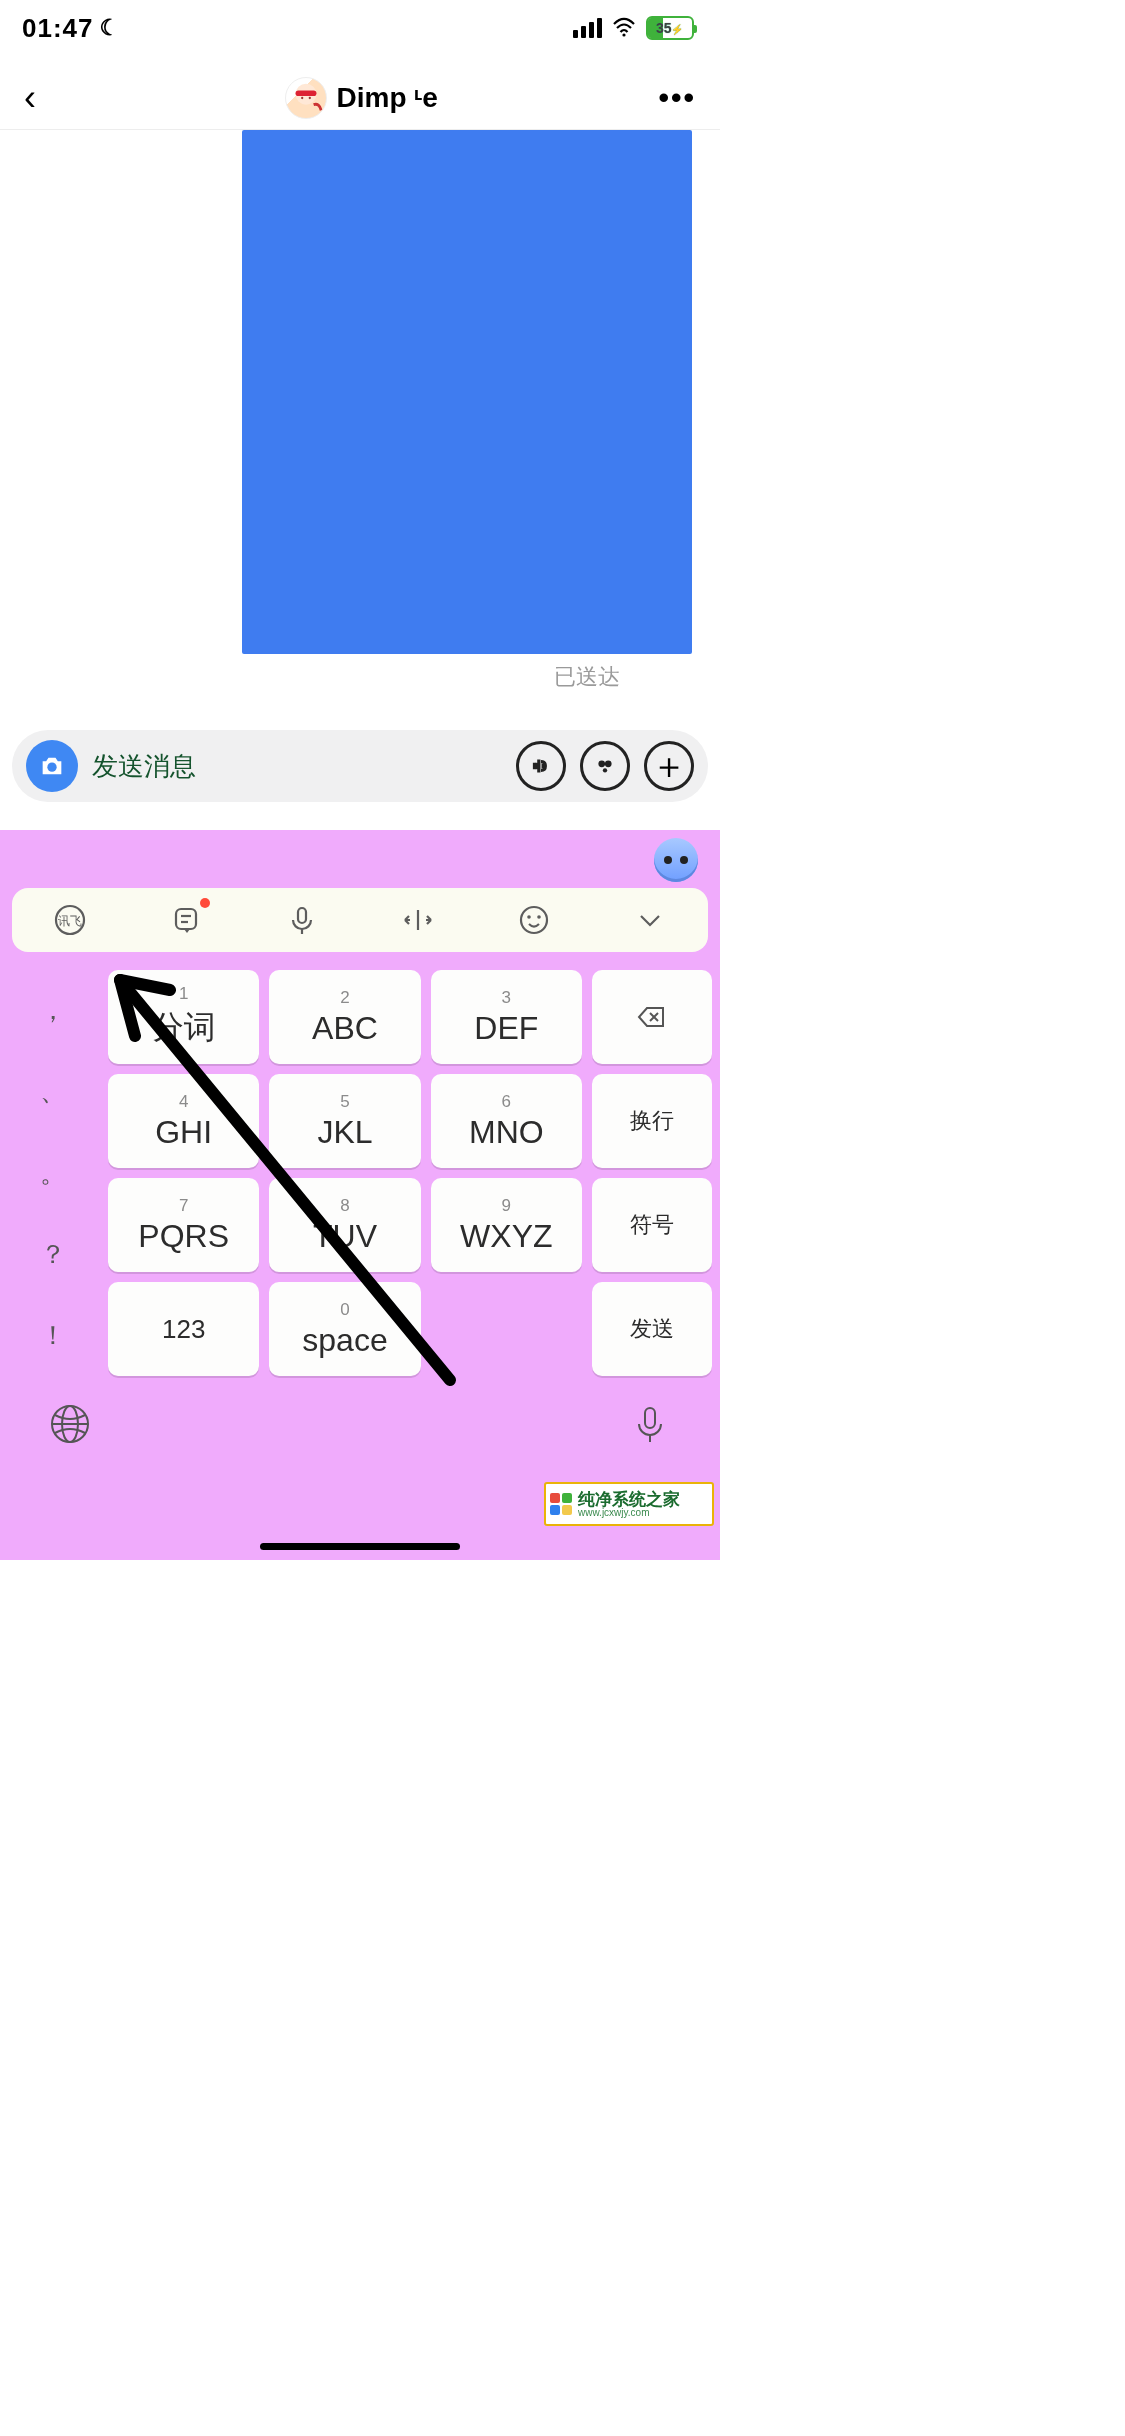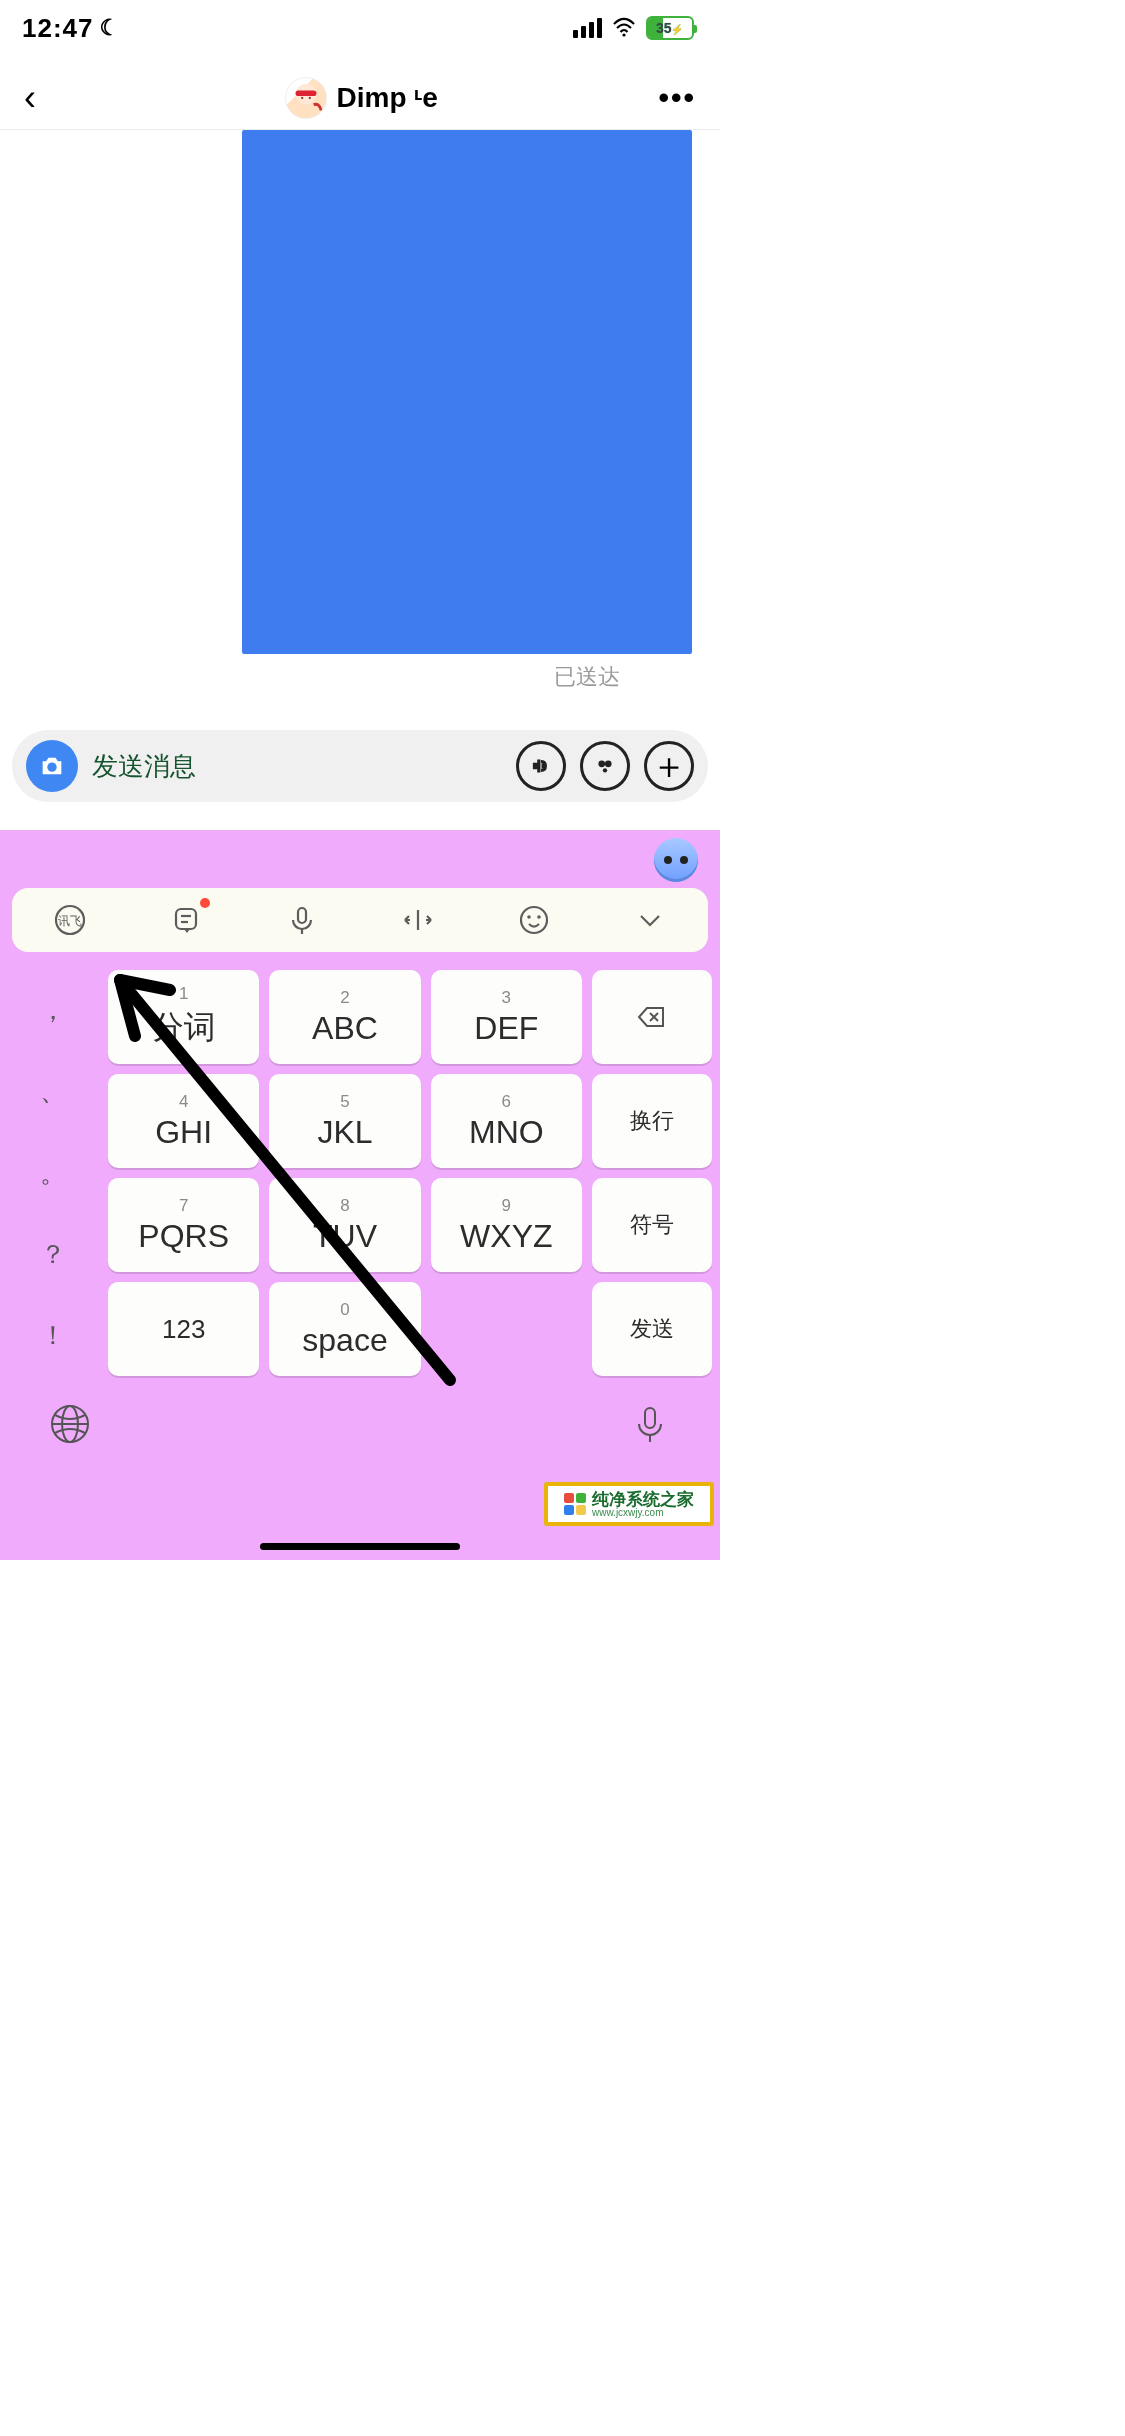--- a/index.html
+++ b/index.html
@@ -57,37 +57,37 @@
     .left-slot { grid-row: span 4; background:transparent; box-shadow:none; display:flex; flex-direction:column; }
     .left-slot .sym { flex:1; display:flex; align-items:center; justify-content:center; font-size:26px; color:#555; }
     .right-slot { display:flex; flex-direction:column; gap:10px; grid-row: span 4; background:transparent; box-shadow:none; }
     .right-slot .side-key { flex:1; font-size:22px; }
     .bksp svg{width:34px;height:34px;stroke:#555;stroke-width:2;fill:none;}
     
     .bbar { height:110px; display:flex; align-items:center; justify-content:space-between; padding:0 48px 10px; }
     .bbar svg{width:44px;height:44px;stroke:#555;stroke-width:2;fill:none;}
     .home-ind { position:absolute; bottom:10px; left:50%; transform:translateX(-50%); width:200px; height:7px; background:#000; border-radius:4px; }
     
-    .wm { position:absolute; right:6px; bottom:34px; width:170px; height:44px; background:#fff; border:4px solid #eab308; border-radius:3px; display:flex; align-items:center; padding:0 16px; gap:6px; }
+    .wm { position:absolute; right:6px; bottom:34px; width:170px; height:44px; background:#fff; border:2px solid #eab308; border-radius:3px; display:flex; align-items:center; padding:0 4px; gap:6px; }
     .wm-ico{display:grid;grid-template-columns:1fr 1fr;grid-template-rows:1fr 1fr;gap:2px;width:22px;height:22px;}
     .wm-ico span{border-radius:2px;}
     .wm-ico span:nth-child(1){background:#e74c3c;} .wm-ico span:nth-child(2){background:#3fb23b;} .wm-ico span:nth-child(3){background:#2f80ed;} .wm-ico span:nth-child(4){background:#f2c94c;}
     .wm-txt{display:flex;flex-direction:column;line-height:1;}
     .wm-t1{font-size:17px;font-weight:700;color:#1a6b2e;}
     .wm-t2{font-size:10px;color:#3a8a4e;}
     
     .arrow-ann { position:absolute; left:80px; top:940px; width:400px; height:460px; pointer-events:none; }
   </style>
 </head>
 <body>
 <div class="screen">
 
   <div class="status">
     <div class="status-left">
-      <span>12:47</span>
+      <span>01:47</span>
       <span class="moon">☾</span>
     </div>
     <div class="status-right">
       <div class="bars">
           <span></span>
           <span></span>
           <span></span>
           <span></span>
         </div>
       <svg class="wifi" viewBox="0 0 24 24">

